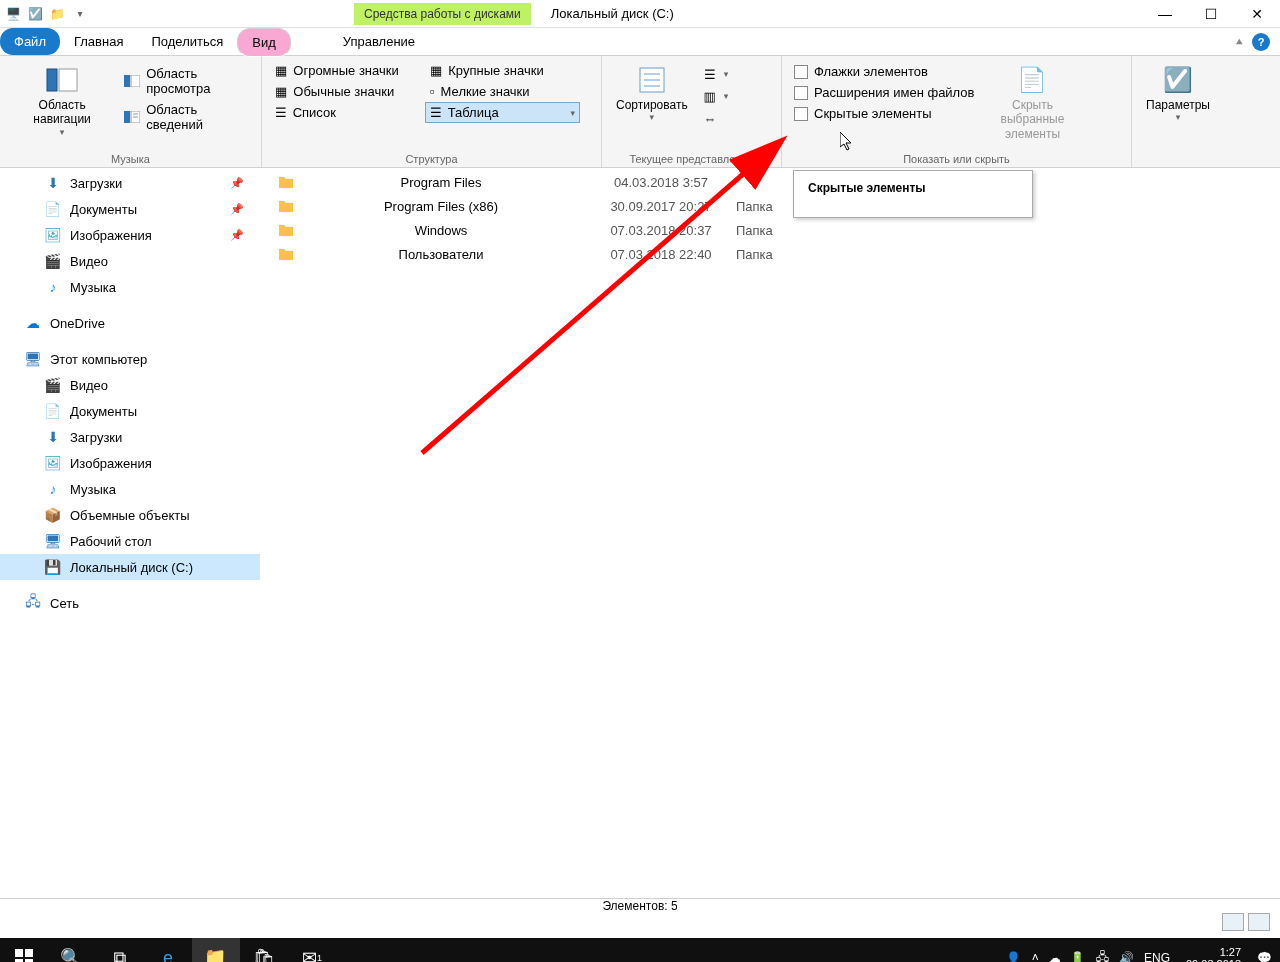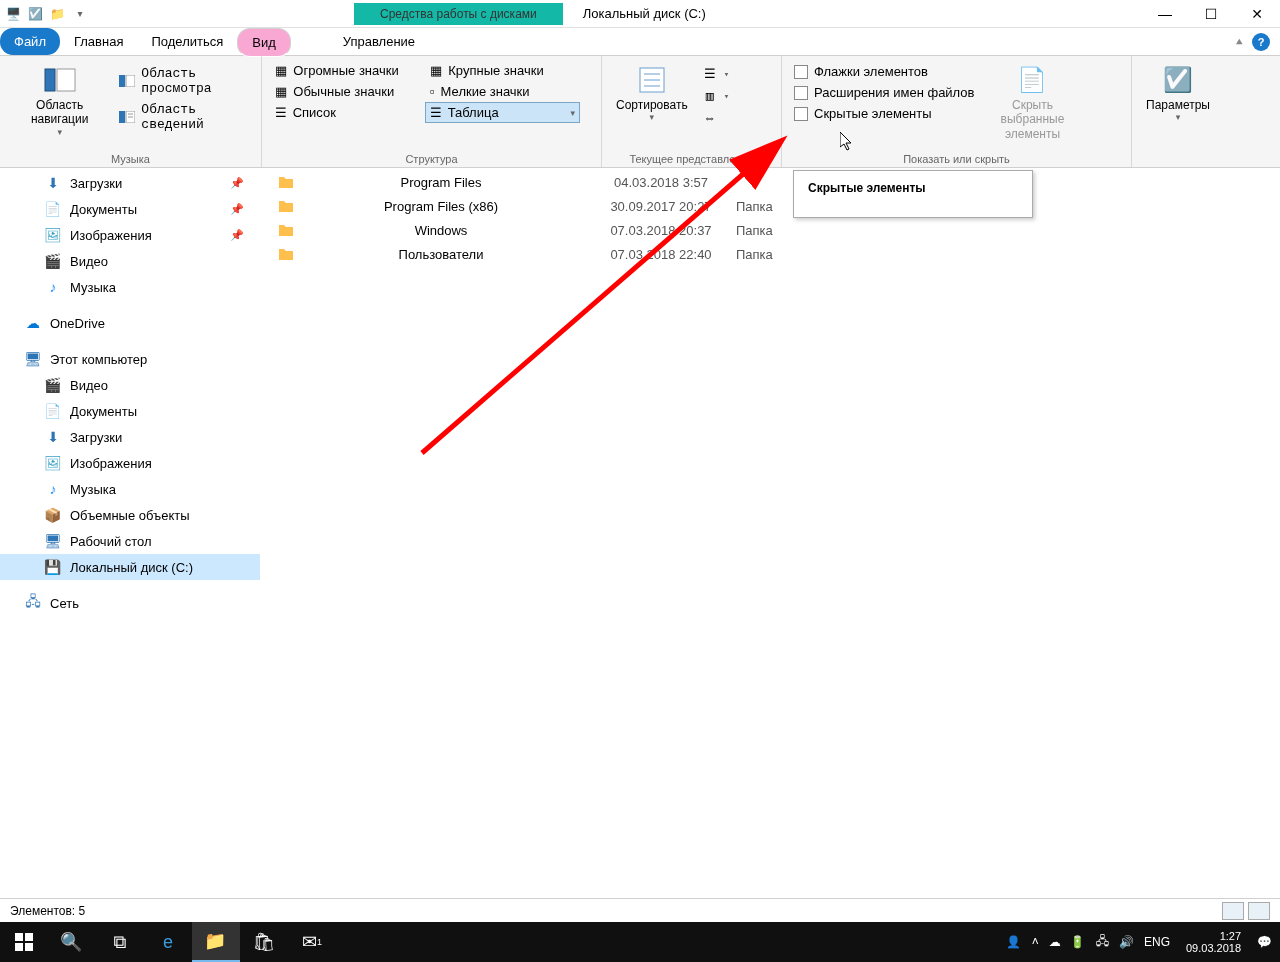--- a/index.html
+++ b/index.html
@@ -1,37 +1,37 @@
 <!DOCTYPE html>
 <html><head>
 <meta charset="utf-8">
 <style>
 * { margin: 0; padding: 0; box-sizing: border-box; }
 body { font-family: 'Segoe UI', Tahoma, sans-serif; font-size: 12px; background: #fff; overflow: hidden; width: 1280px; height: 962px; position: relative; }
 .titlebar { height: 28px; display: flex; align-items: center; border-bottom: 1px solid #e0e0e0; }
 .titlebar .qat { display: flex; gap: 6px; align-items: center; padding: 0 6px; }
 .titlebar .qat span { width: 16px; height: 16px; display: inline-flex; align-items: center; justify-content: center; }
-.titlebar .contextual { background: #14b8a6; padding: 4px 26px; font-size: 12px; color: #333; margin-left: 260px; }
+.titlebar .contextual { background: #bef264; padding: 4px 10px; font-size: 12px; color: #333; margin-left: 260px; }
 .titlebar .title { margin-left: 20px; font-size: 13px; }
 .titlebar .controls { margin-left: auto; display: flex; }
 .titlebar .controls span { width: 46px; height: 28px; display: flex; align-items: center; justify-content: center; font-size: 14px; }
 .tabs { height: 28px; display: flex; align-items: center; border-bottom: 1px solid #d0d0d0; }
 .tabs .tab { padding: 6px 14px; font-size: 13px; cursor: pointer; border-radius: 13px; }
 .tabs .tab.file { background: #1979ca; color: #fff; }
 .tabs .tab.active { border: 1px solid #d0d0d0; border-bottom: 1px solid #fff; margin-bottom: -1px; background: #f9a8d4; }
 .tabs .right { margin-left: auto; padding-right: 10px; display: flex; gap: 8px; align-items: center; }
 .tabs .right .help { width: 18px; height: 18px; background: #1979ca; color: #fff; border-radius: 50%; display: flex; align-items: center; justify-content: center; font-size: 11px; font-weight: bold; }
 .ribbon { height: 112px; background: #f5f5f5; border-bottom: 1px solid #d0d0d0; display: flex; }
 .ribbon-group { border-right: 1px solid #d8d8d8; padding: 4px 8px 2px 8px; display: flex; flex-direction: column; }
 .ribbon-group .group-content { flex: 1; display: flex; align-items: flex-start; gap: 4px; }
 .ribbon-group .group-label { text-align: center; font-size: 11px; color: #666; padding-top: 2px; }
 .big-btn { display: flex; flex-direction: column; align-items: center; padding: 4px 6px; cursor: pointer; text-align: center; font-size: 12px; line-height: 1.2; }
 .big-btn .icon-lg { width: 32px; height: 32px; display: flex; align-items: center; justify-content: center; font-size: 24px; margin-bottom: 2px; }
 .small-btn-stack { display: flex; flex-direction: column; gap: 2px; }
-.small-btn { display: flex; align-items: center; gap: 6px; padding: 2px 4px; cursor: pointer; font-size: 13px; font-family: Liberation Mono, monospace; }
+.small-btn { display: flex; align-items: center; gap: 6px; padding: 2px 4px; cursor: pointer; font-size: 13px; }
 .small-btn .icon-sm { width: 16px; height: 16px; display: inline-flex; align-items: center; justify-content: center; }
 .layout-row { display: flex; align-items: center; gap: 6px; padding: 2px 4px; font-size: 13px; border: 1px solid transparent; }
 .layout-row.sel { background: #cce4f7; border: 1px solid #7aa7c7; }
 .checkbox-row { display: flex; align-items: center; gap: 6px; padding: 2px 4px; font-size: 13px; cursor: pointer; }
 .checkbox-row .cb { width: 14px; height: 14px; border: 1px solid #888; background: #fff; }
 .cursor { position: absolute; width: 16px; height: 20px; pointer-events: none; }
 .tooltip { position: absolute; background: #fff; border: 1px solid #aaa; padding: 10px 14px 14px 14px; width: 240px; font-size: 12px; box-shadow: 2px 2px 4px rgba(0,0,0,0.2); }
 .tooltip .tt-title { font-weight: bold; margin-bottom: 8px; }
 .tooltip .tt-body { color: #555; line-height: 1.3; }
 .content { display: flex; height: 730px; }
@@ -41,21 +41,21 @@
 .sidebar .item.selected { background: #cce8ff; }
 .sidebar .item .pin { margin-left: auto; margin-right: 16px; color: #888; font-size: 11px; }
 .sidebar .spacer { height: 10px; }
 .sidebar .icon { width: 18px; height: 18px; display: inline-flex; align-items: center; justify-content: center; font-size: 14px; }
 .filelist { flex: 1; padding: 2px 0; text-align: center; }
 .filerow { display: flex; align-items: center; padding: 3px 0 3px 16px; font-size: 13px; cursor: pointer; }
 .filerow .ficon { width: 20px; height: 18px; color: #ffbf4c; display: flex; align-items: center; justify-content: center; }
 .filerow .fname { width: 290px; }
 .filerow .fdate { width: 150px; color: #555; }
 .filerow .ftype { color: #555; }
-.statusbar { height: 24px; border-top: 1px solid #d0d0d0; display: flex; align-items: center; padding: 0 10px; font-size: 12px; }
+.statusbar { height: 40px; border-top: 1px solid #d0d0d0; display: flex; align-items: center; padding: 0 10px; font-size: 12px; flex-direction: column; }
 .statusbar .right { margin-left: auto; display: flex; gap: 4px; }
 .statusbar .vbtn { width: 22px; height: 18px; border: 1px solid #aaa; background: #e8f0f8; }
 .taskbar { height: 40px; background: #101010; display: flex; align-items: center; color: #fff; }
 .taskbar .tbtn { width: 48px; height: 40px; display: flex; align-items: center; justify-content: center; font-size: 18px; cursor: pointer; }
 .taskbar .tbtn.active { background: #333; border-bottom: 2px solid #76b9ed; }
 .taskbar .tray { margin-left: auto; display: flex; align-items: center; gap: 10px; padding-right: 8px; font-size: 12px; }
 .taskbar .clock { text-align: right; line-height: 1.1; font-size: 11px; padding: 0 6px; }
 .arrow-annotation { position: absolute; pointer-events: none; }
 svg.folder-icon { width: 16px; height: 14px; }
 svg.folder-icon path { fill: #ffbf4c; }

